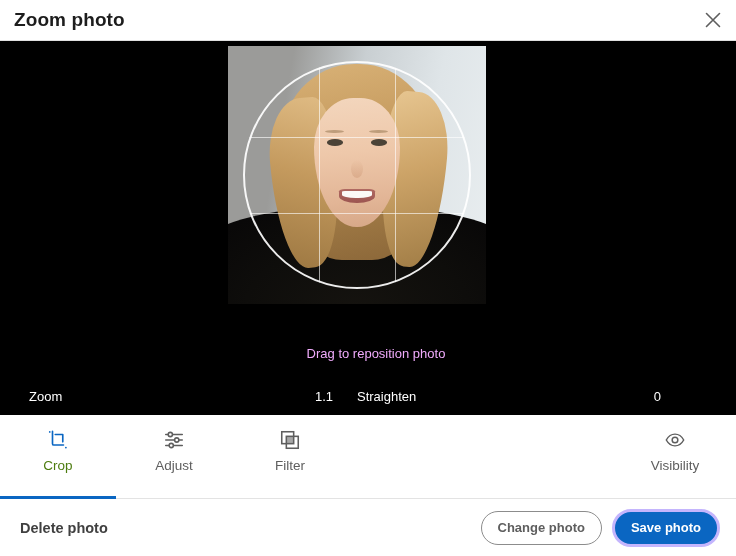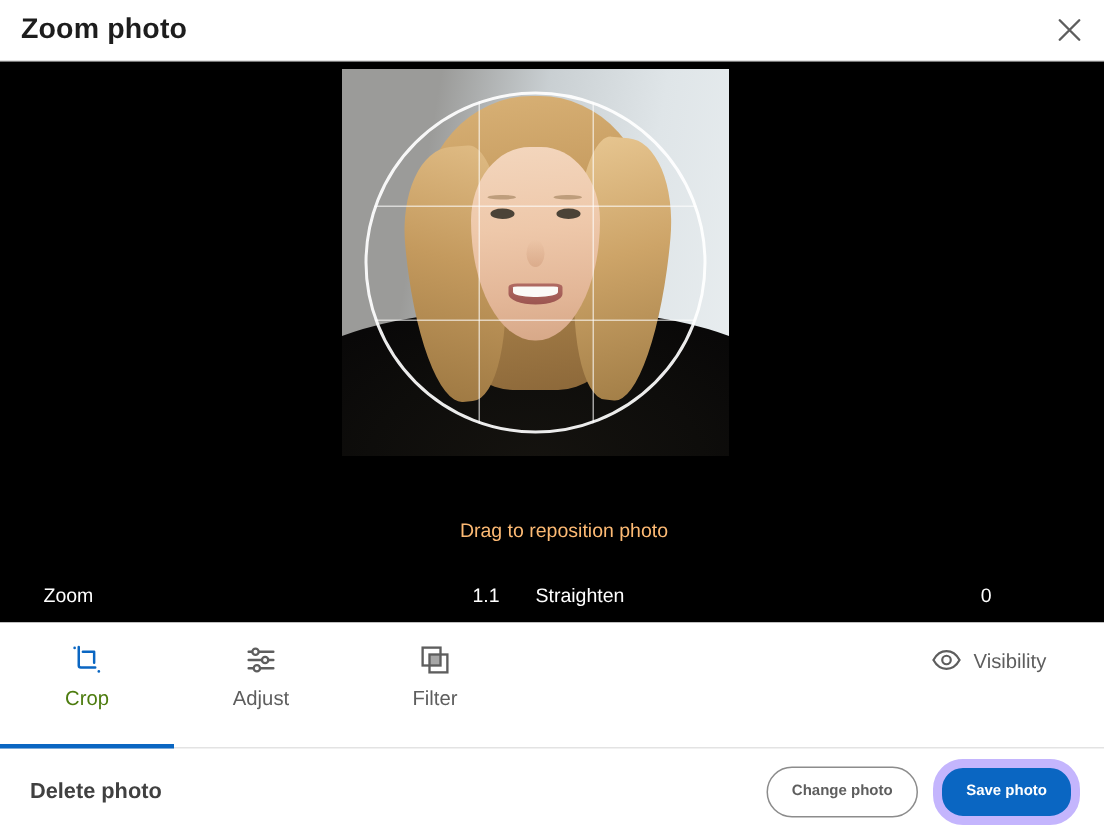--- a/index.html
+++ b/index.html
@@ -225,21 +225,21 @@
   .gv2 { left: 66.66%; }
   .gh1 { top: 33.33%; }
   .gh2 { top: 66.66%; }
 
   .drag-caption {
     position: absolute;
     left: 16px;
     right: 0;
     top: 305px;
     text-align: center;
-    color: #fdba74;
+    color: #f0abfc;
     font-size: 13px;
   }
 
   
   .slider-row {
     position: absolute;
     left: 0;
     right: 0;
     top: 336px;
     height: 70px;
@@ -315,21 +315,21 @@
     background: #0a66c2;
   }
   .tab-icon { height: 22px; display: flex; align-items: center; }
 
   .visibility-tab {
     position: absolute;
     right: 6px;
     top: 14px;
     width: 110px;
     display: flex;
-    flex-direction: row;
+    flex-direction: column;
     align-items: center;
     gap: 7px;
     cursor: pointer;
     background: transparent;
     border: none;
     font-family: inherit;
     text-align: center;
   }
   .visibility-label { font-size: 13.5px; color: #5e5e5e; }
 
@@ -347,40 +347,40 @@
     color: #404040;
     cursor: pointer;
     background: transparent;
     border: none;
     font-family: inherit;
     padding: 6px 4px;
   }
   .footer-spacer { flex: 1 1 auto; }
   .btn {
     font-family: inherit;
-    font-size: 10px;
+    font-size: 13px;
     font-weight: 600;
     border-radius: 20px;
     cursor: pointer;
     padding: 16px 16px;
     height: 32px;
     display: inline-flex;
     align-items: center;
     justify-content: center;
   }
   .btn-secondary {
     background: #ffffff;
     color: #5e5e5e;
     border: 1px solid #8c8c8c;
     margin-right: 10px;
   }
   .btn-primary {
     background: #0a66c2;
     color: #ffffff;
-    border: 6px solid #c4b5fd;
+    border: 3px solid #c4b5fd;
   }
 </style>
 </head>
 <body>
 
 <div class="dialog">
 
   <div class="header">
     <div class="header-title">Zoom photo</div>
     <button class="close-btn">

